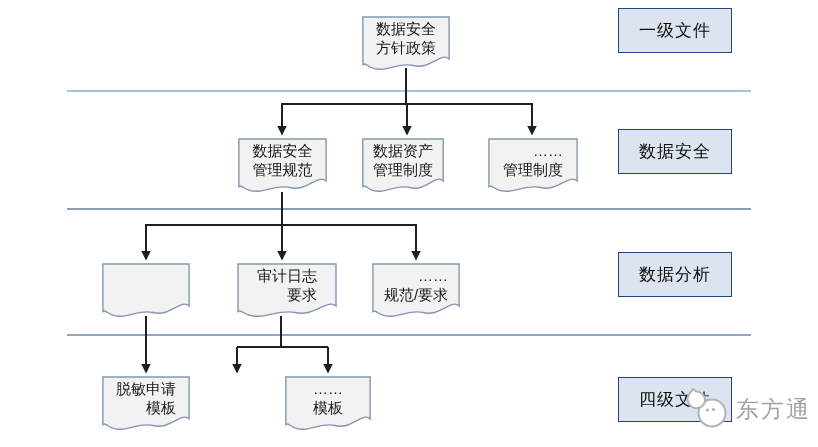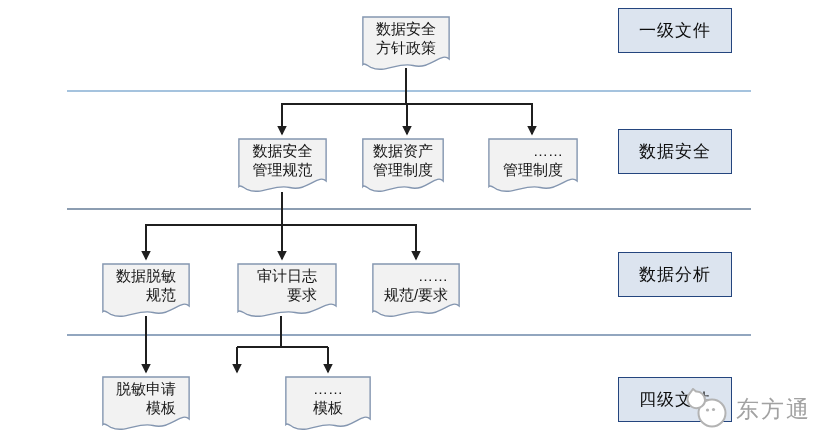--- a/index.html
+++ b/index.html
@@ -93,22 +93,20 @@
       <path d="M1,1 L99,1 L99,46 C90,38 78,58 58,53 C40,49 26,62 10,55 C6,53 3,50 1,52 Z" fill="#f2f2f2" stroke="#8496b0" stroke-width="1.4" vector-effect="non-scaling-stroke"></path>
     </svg>
     <span class="doc-label">……
 管理制度</span>
   </div>
 
   <div class="doc-node" style="left:102px;top:263px;width:88px;height:56px;">
     <svg class="doc-shape" viewBox="0 0 100 60" preserveAspectRatio="none">
       <path d="M1,1 L99,1 L99,46 C90,38 78,58 58,53 C40,49 26,62 10,55 C6,53 3,50 1,52 Z" fill="#f2f2f2" stroke="#8496b0" stroke-width="1.4" vector-effect="non-scaling-stroke"></path>
     </svg>
-    <span class="doc-label">数据脱敏
-规范</span>
   </div>
 
   <div class="doc-node" style="left:237px;top:263px;width:100px;height:56px;">
     <svg class="doc-shape" viewBox="0 0 100 60" preserveAspectRatio="none">
       <path d="M1,1 L99,1 L99,46 C90,38 78,58 58,53 C40,49 26,62 10,55 C6,53 3,50 1,52 Z" fill="#f2f2f2" stroke="#8496b0" stroke-width="1.4" vector-effect="non-scaling-stroke"></path>
     </svg>
     <span class="doc-label">审计日志
 要求</span>
   </div>
 

